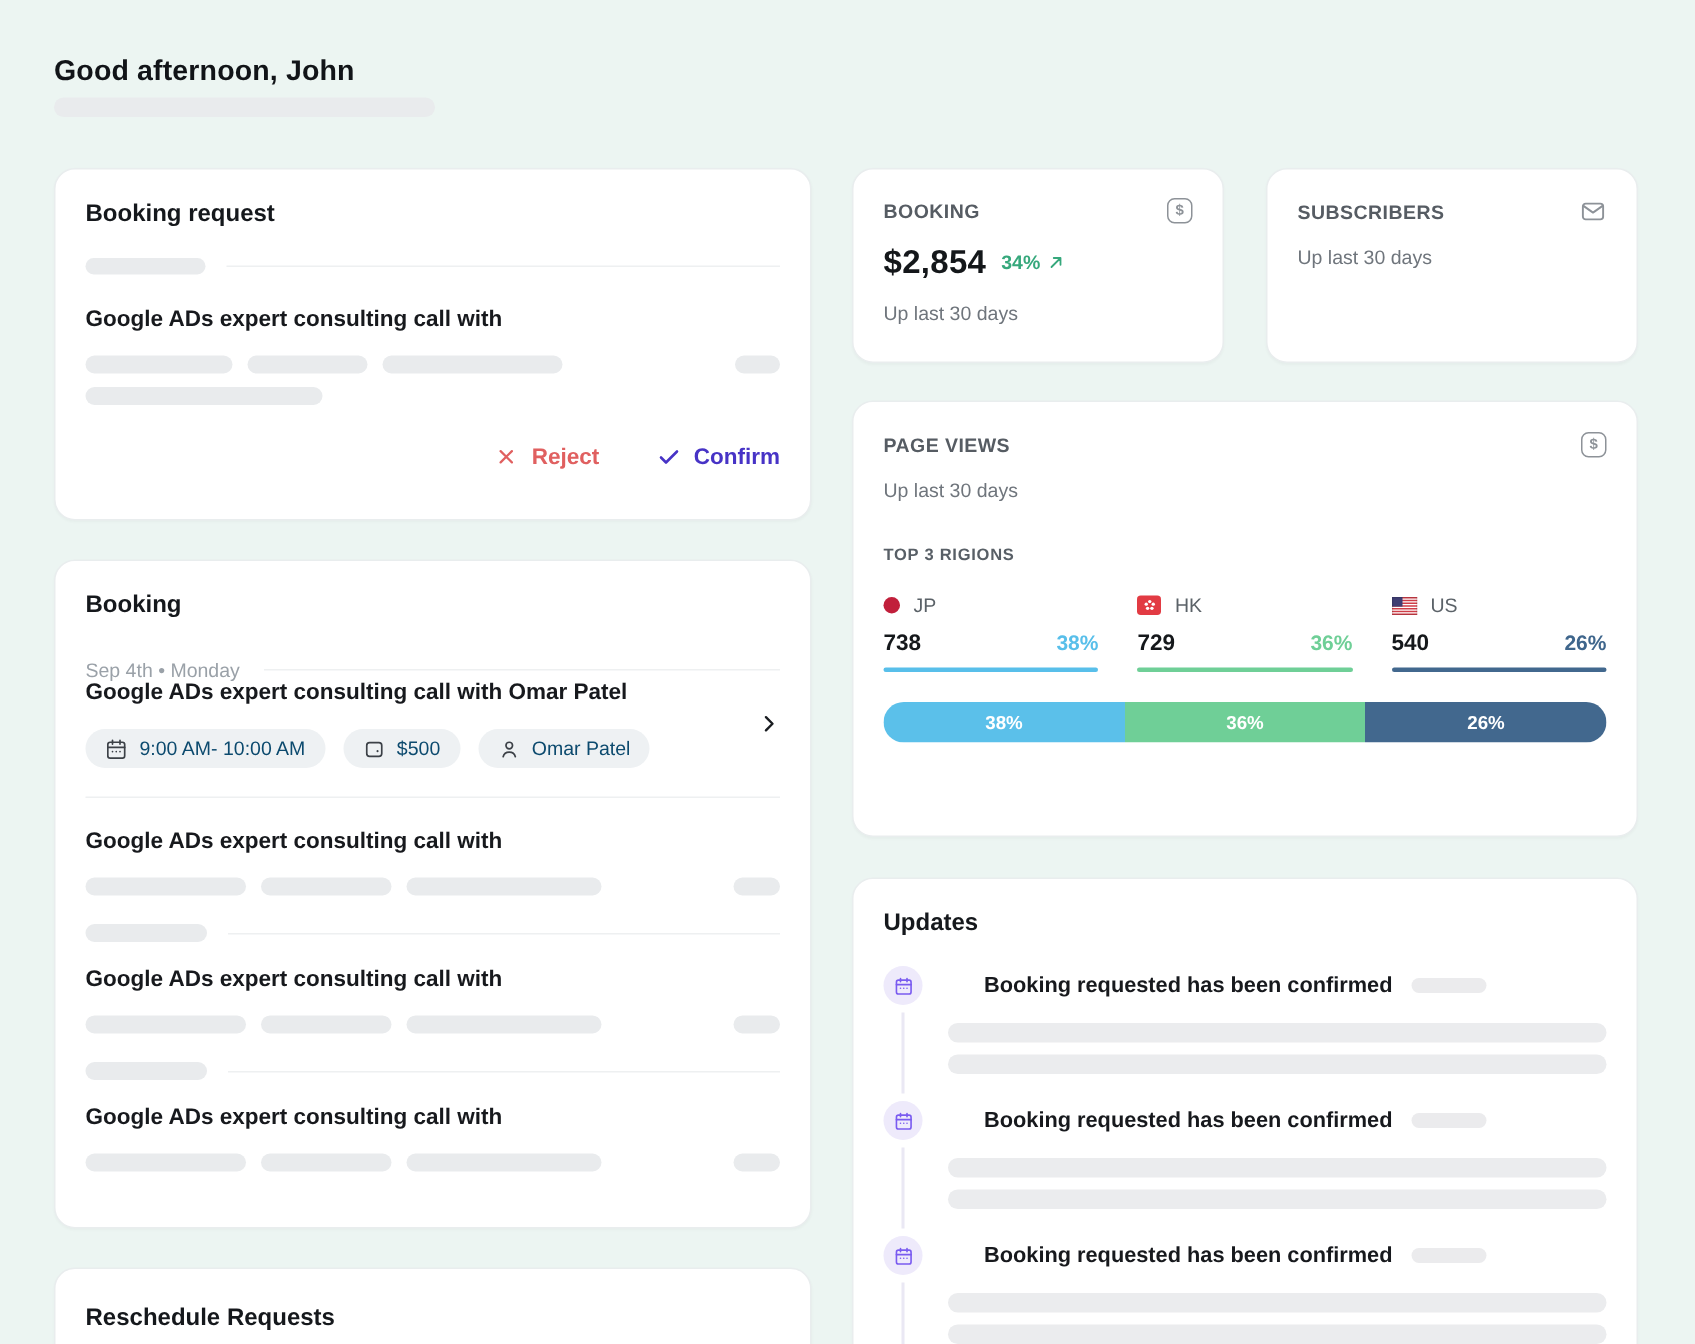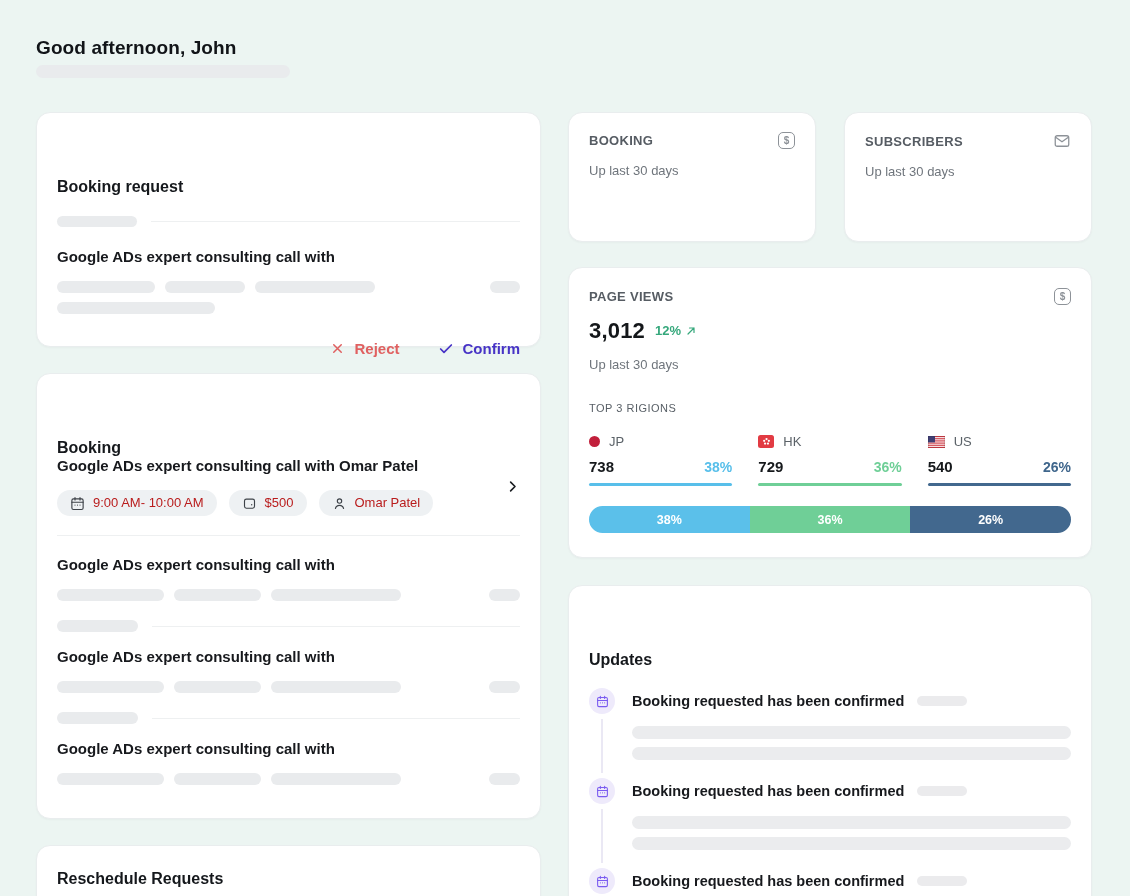--- a/index.html
+++ b/index.html
@@ -20,21 +20,21 @@
   .columns { display:flex; gap:27px; margin-top:34px; align-items:flex-start; }
   .col-left  { width:505px; flex:none; }
   .col-right { width:524px; flex:none; }
 
   
   .card {
     background:#fff; border:1px solid #e9edee; border-radius:14px;
     box-shadow:0 1px 2px rgba(20,30,40,.03);
     padding:20px; width:100%;
   }
-  .card-title { font-size:16px; font-weight:700; color:#15181c; line-height:19px;margin-top:44px; }
+  .card-title { font-size:16px; font-weight:700; color:#15181c; line-height:19px; }
 
   .skel { background:#e9ebed; border-radius:999px; }
   .divider { height:1px; background:#eef0f1; }
 
   
   .card-booking-request { height:235px; }
   .skelline-row { display:flex; align-items:center; margin-top:20px; }
   .skelline-row .skel { width:80px; height:11px; flex:none; }
   .skelline-row .line { flex:1; height:1px; background:#eef0f1; margin-left:14px; }
   .item-title { font-size:15px; font-weight:700; color:#17191d; line-height:18px; }
@@ -49,21 +49,21 @@
 
   
   .card-booking { height:446px; margin-top:26px; }
   .date-row { display:flex; align-items:center; margin-top:27px; }
   .date-row .date-text { font-size:13px; color:#9aa1a8; flex:none; line-height:13px; }
   .date-row .line { flex:1; height:1px; background:#eef0f1; margin-left:16px; }
   .booking-item { position:relative; }
   .chevron-wrap { position:absolute; right:0; top:22px; color:#1a1d21; }
   .info-pills { display:flex; gap:12px; margin-top:15px; }
   .pill { display:inline-flex; align-items:center; gap:8px; background:#eef1f3; border-radius:999px;
-          padding:5px 13px; font-size:13px; color:#b91c1c; line-height:16px; white-space:nowrap; }
+          padding:5px 13px; font-size:13px; color:#0c4a6e; line-height:16px; white-space:nowrap; }
   .pill .icn { display:flex; color:#3c4147; }
   .mt16 { margin-top:16px; }
   .mt19 { margin-top:19px; }
   .mt20 { margin-top:20px; }
 
   
   .card-reschedule { height:180px; margin-top:26px; }
 
   
   .stats-row { display:flex; gap:28px; }
@@ -74,21 +74,21 @@
   .sq-icon { width:17px; height:17px; border:1.4px solid #8d9298; border-radius:5px;
              display:flex; align-items:center; justify-content:center;
              font-size:10px; font-weight:600; color:#8d9298; line-height:1; }
   .stat-value-row { display:flex; align-items:center; gap:10px; margin-top:13px; }
   .stat-value { font-size:22px; font-weight:800; color:#14171a; letter-spacing:.2px; line-height:25px; }
   .stat-change { display:flex; align-items:center; gap:4px; font-size:13px; font-weight:600; color:#36a87c; }
   .stat-caption { font-size:13px; color:#6f757c; margin-top:14px; }
 
   
   .card-page-views { height:291px; margin-top:25px; }
-  .regions-title { font-size:11px; font-weight:400; color:#585f66; letter-spacing:.5px; margin-top:30px; }
+  .regions-title { font-size:11px; font-weight:700; color:#585f66; letter-spacing:.5px; margin-top:30px; }
   .regions-row { display:flex; gap:26px; margin-top:20px; }
   .region-col { flex:1; }
   .region-head { display:flex; align-items:center; gap:9px; font-size:13px; color:#5b6268; }
   .region-nums { display:flex; justify-content:space-between; align-items:baseline; margin-top:9px; }
   .region-value { font-size:15px; font-weight:700; color:#15181b; }
   .region-pct { font-size:14px; font-weight:600; }
   .region-underline { height:3px; border-radius:2px; margin-top:8px; }
   .c0 .region-pct { color:#58bfea; } .c0 .region-underline { background:#58bfea; }
   .c1 .region-pct { color:#6fcf97; } .c1 .region-underline { background:#6fcf97; }
   .c2 .region-pct { color:#3f668c; } .c2 .region-underline { background:#42688e; }
@@ -105,21 +105,21 @@
 
   
   .card-updates { margin-top:27px; padding-bottom:24px; }
   .timeline { margin-top:19px; }
   .tl-item { display:flex; }
   .tl-rail { width:26px; flex:none; display:flex; flex-direction:column; align-items:center; margin-right:17px; }
   .tl-circle { width:26px; height:26px; border-radius:50%; background:#eeeafb; flex:none;
                display:flex; align-items:center; justify-content:center; color:#7a5bf0; }
   .tl-line { width:2px; flex:1; background:#eae8f4; margin-top:5px; margin-bottom:5px; min-height:10px; }
   .tl-content { flex:1; padding-bottom:18px; }
-  .tl-title-row { display:flex; align-items:center; gap:13px; height:26px; }
+  .tl-title-row { display:flex; align-items:center; gap:13px; height:26px;margin-left:24px; }
   .tl-title { font-size:14.5px; font-weight:700; color:#17191d; }
   .tl-time-skel { width:50px; height:10px; border-radius:5px; background:#ebebed; }
   .tl-bar { height:13px; border-radius:7px; background:#ebecee; }
   .tl-bar1 { margin-top:12px; } .tl-bar2 { margin-top:8px; }
 
   svg { display:block; }
 </style>
 </head>
 <body>
 
@@ -166,20 +166,24 @@
                 </svg>
             </span>
             <span>Confirm</span>
           </button>
         </div>
       </div>
 
       <div class="card card-booking">
         <div class="card-title">Booking</div>
 
+        <div class="date-row">
+          <span class="date-text">Sep 4th • Monday</span>
+          <div class="line"></div>
+        </div>
 
         <div class="booking-item">
           <div class="item-title">Google ADs expert consulting call with Omar Patel</div>
           <div class="chevron-wrap">
             <svg viewBox="0 0 24 24" width="15" height="15" fill="none" stroke="currentColor" stroke-width="2.6" stroke-linecap="round" stroke-linejoin="round">
                 <path d="m9 5 7 7-7 7"></path>
               </svg>
           </div>
           <div class="info-pills">
             <span class="pill">
@@ -256,20 +260,31 @@
     </div>
 
     <div class="col-right">
 
       <div class="stats-row">
         <div class="card stat-card">
           <div class="stat-head">
             <span class="stat-label">BOOKING</span>
             <span class="stat-icon">
               <span class="sq-icon">$</span>
+            </span>
+          </div>
+          <div class="stat-value-row">
+            <span class="stat-value">$2,854</span>
+            <span class="stat-change">
+              <span>34%</span>
+              <span class="icn">
+                <svg viewBox="0 0 24 24" width="12" height="12" fill="none" stroke="currentColor" stroke-width="2.4" stroke-linecap="round" stroke-linejoin="round">
+                    <path d="M6 18 18 6M9 6h9v9"></path>
+                  </svg>
+              </span>
             </span>
           </div>
           <div class="stat-caption">Up last 30 days</div>
         </div>
 
         <div class="card stat-card">
           <div class="stat-head">
             <span class="stat-label">SUBSCRIBERS</span>
             <span class="stat-icon">
               <svg viewBox="0 0 24 24" width="18" height="18" fill="none" stroke="currentColor" stroke-width="1.7" stroke-linecap="round" stroke-linejoin="round">
@@ -280,31 +295,20 @@
           </div>
           <div class="stat-caption">Up last 30 days</div>
         </div>
       </div>
 
       <div class="card card-page-views">
         <div class="stat-head">
           <span class="stat-label">PAGE VIEWS</span>
           <span class="stat-icon">
             <span class="sq-icon">$</span>
-          </span>
-        </div>
-        <div class="stat-value-row">
-          <span class="stat-value">3,012</span>
-          <span class="stat-change">
-            <span>12%</span>
-            <span class="icn">
-              <svg viewBox="0 0 24 24" width="12" height="12" fill="none" stroke="currentColor" stroke-width="2.4" stroke-linecap="round" stroke-linejoin="round">
-                  <path d="M6 18 18 6M9 6h9v9"></path>
-                </svg>
-            </span>
           </span>
         </div>
         <div class="stat-caption">Up last 30 days</div>
 
         <div class="regions-title">TOP 3 RIGIONS</div>
 
         <div class="regions-row">
           <div class="region-col c0">
             <div class="region-head">
               <span class="flag-jp"></span>

